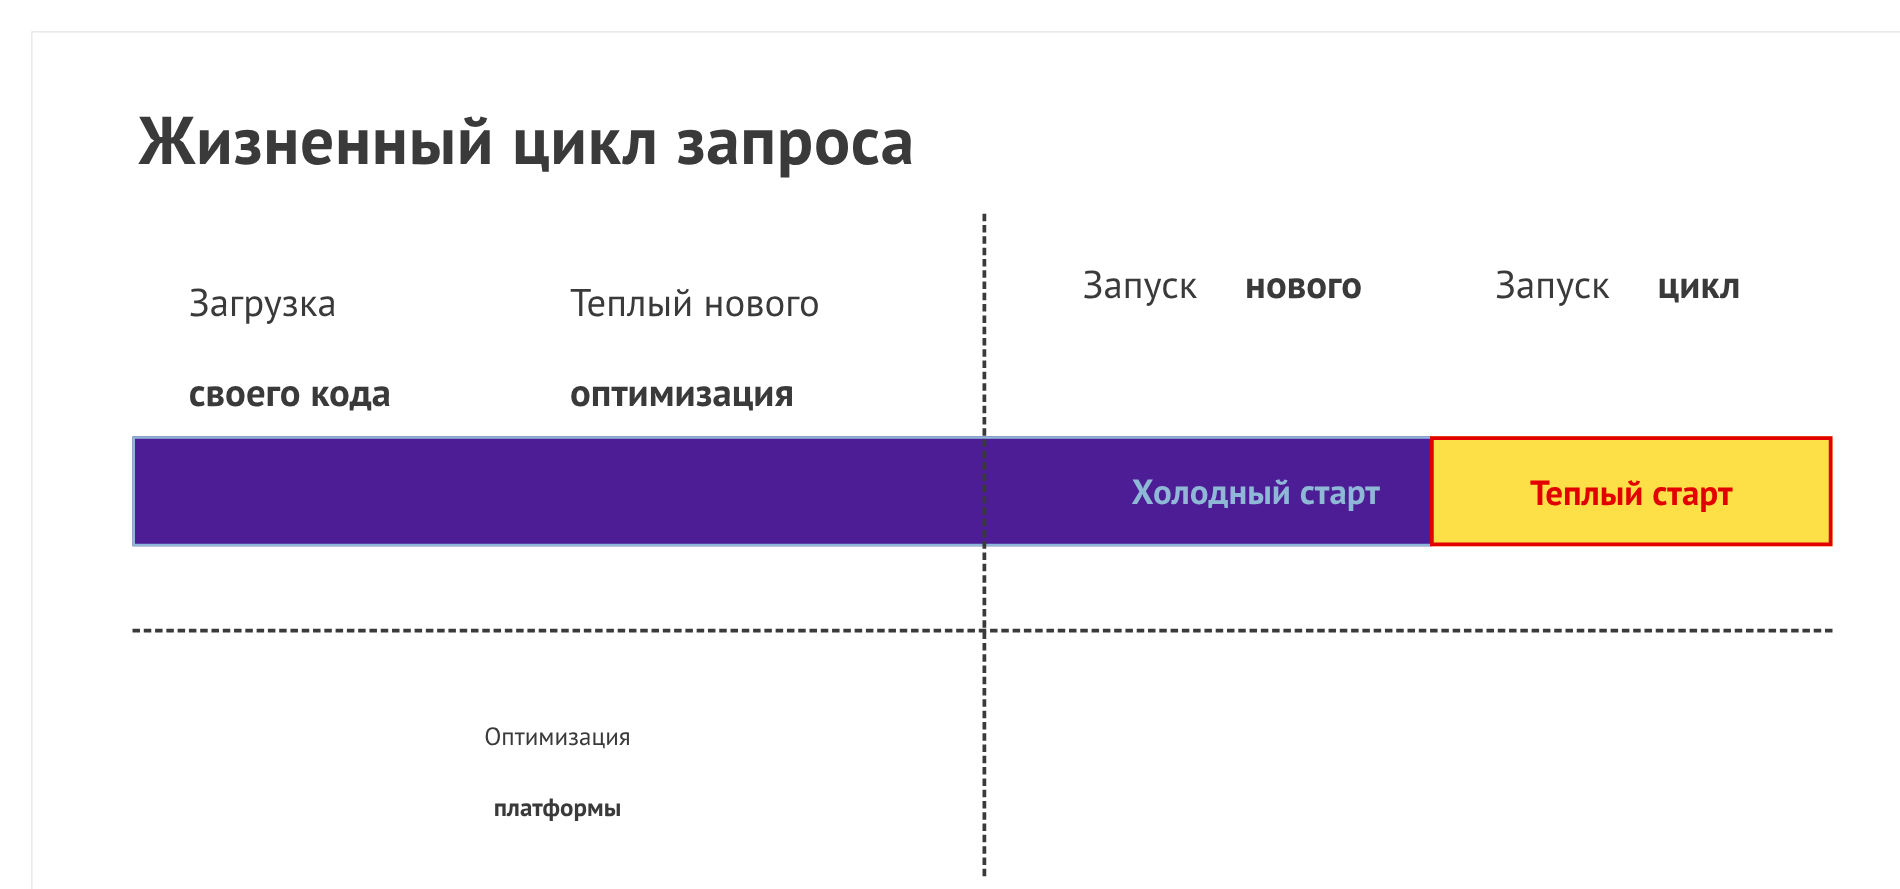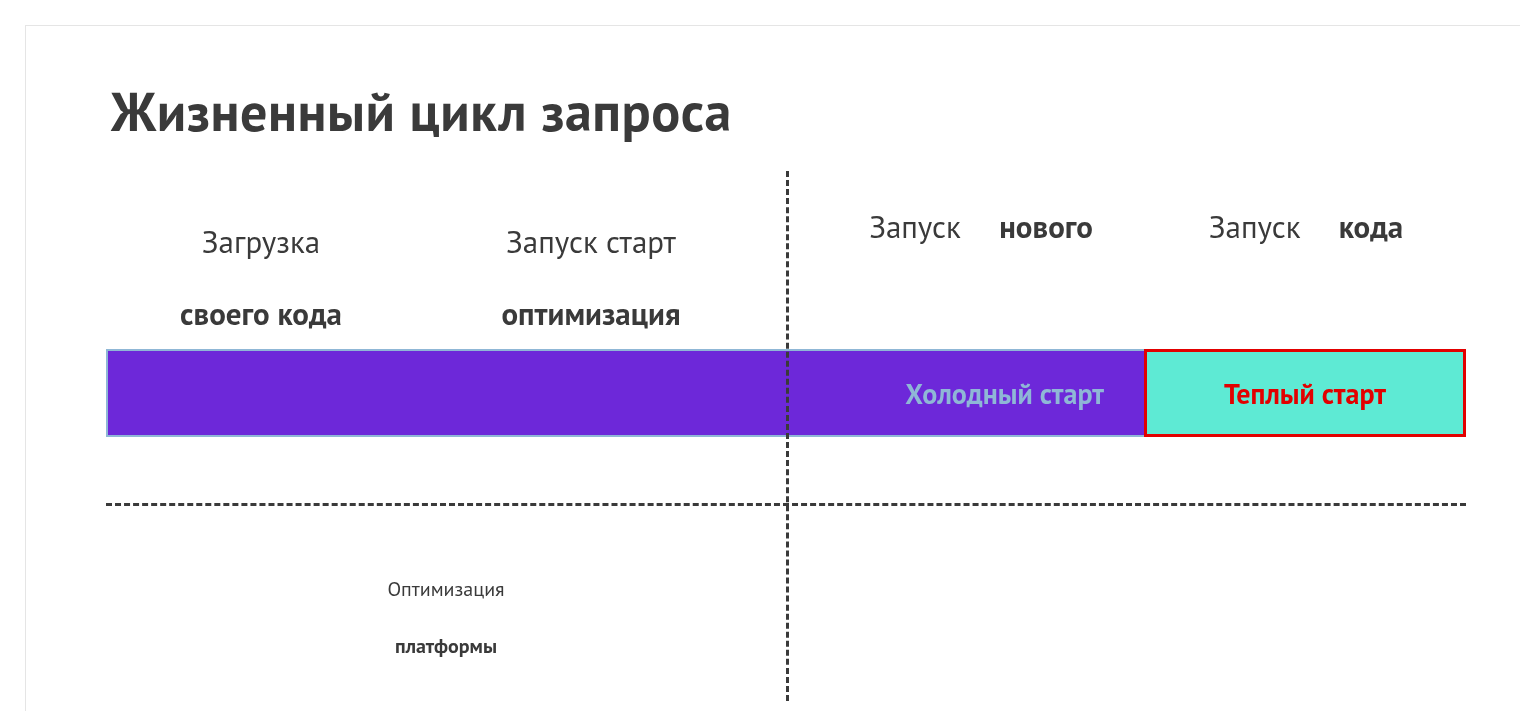--- a/index.html
+++ b/index.html
@@ -24,21 +24,20 @@
     top: 35px;
     font-size: 54px;
     font-weight: 700;
     color: #3a3a3a;
     letter-spacing: 0.5px;
   }
   .stage {
     position: absolute;
     top: 165px;
     width: 260px;
-    text-align: center;
     font-size: 31px;
     line-height: 1.35;
     color: #3a3a3a;
   }
   .stage .l1 { font-weight: 400; }
   .stage .l2 { font-weight: 700; }
   .stage.one   { left: 95px;  width: 280px; }
   .stage.two   { left: 400px; width: 330px; }
   .stage.three { left: 810px; width: 290px; }
   .stage.four  { left: 1140px; width: 280px; }
@@ -52,39 +51,39 @@
     width: 1360px;
     height: 88px;
   }
   .cold {
     position: absolute;
     left: 0;
     top: 0;
     width: 1040px;
     height: 88px;
     border: 2px solid #8fb7d6;
-    background: #6d28d9;
+    background: #4c1d95;
   }
   .cold-label {
     position: absolute;
     right: 25px;
     top: 50%;
     transform: translateY(-50%);
     font-size: 28px;
     font-weight: 700;
     color: #8fb7d6;
   }
   .warm {
     position: absolute;
     left: 1038px;
     top: 0;
     width: 322px;
     height: 88px;
     border: 3px solid #e20000;
-    background: #5eead4;
+    background: #fde047;
     display: flex;
     align-items: center;
     justify-content: center;
   }
   .warm-label {
     font-size: 28px;
     font-weight: 700;
     color: #e20000;
   }
 
@@ -123,28 +122,28 @@
 
 <div class="frame">
 
   <div class="title">Жизненный цикл запроса</div>
 
   <div class="stage one">
     <div class="l1">Загрузка</div>
     <div class="l2">своего кода</div>
   </div>
   <div class="stage two">
-    <div class="l1">Запуск старт</div>
+    <div class="l1">Теплый нового</div>
     <div class="l2">оптимизация</div>
   </div>
   <div class="stage three">
     <span class="l1">Запуск </span><span class="l2">нового</span>
   </div>
   <div class="stage four">
-    <span class="l1">Запуск </span><span class="l2">кода</span>
+    <span class="l1">Запуск </span><span class="l2">цикл</span>
   </div>
 
   <div class="bar">
     <div class="cold">
       <div class="cold-label">Холодный старт</div>
     </div>
     <div class="warm">
       <div class="warm-label">Теплый старт</div>
     </div>
   </div>

